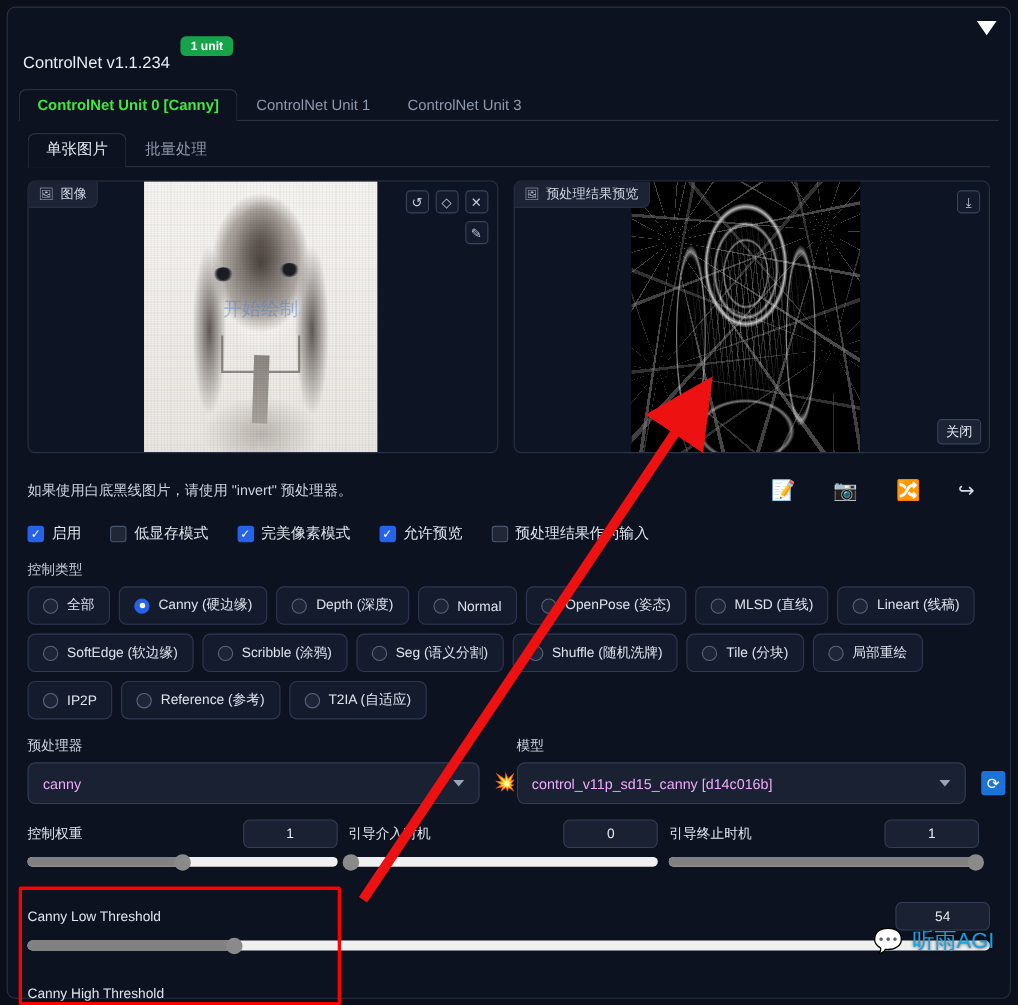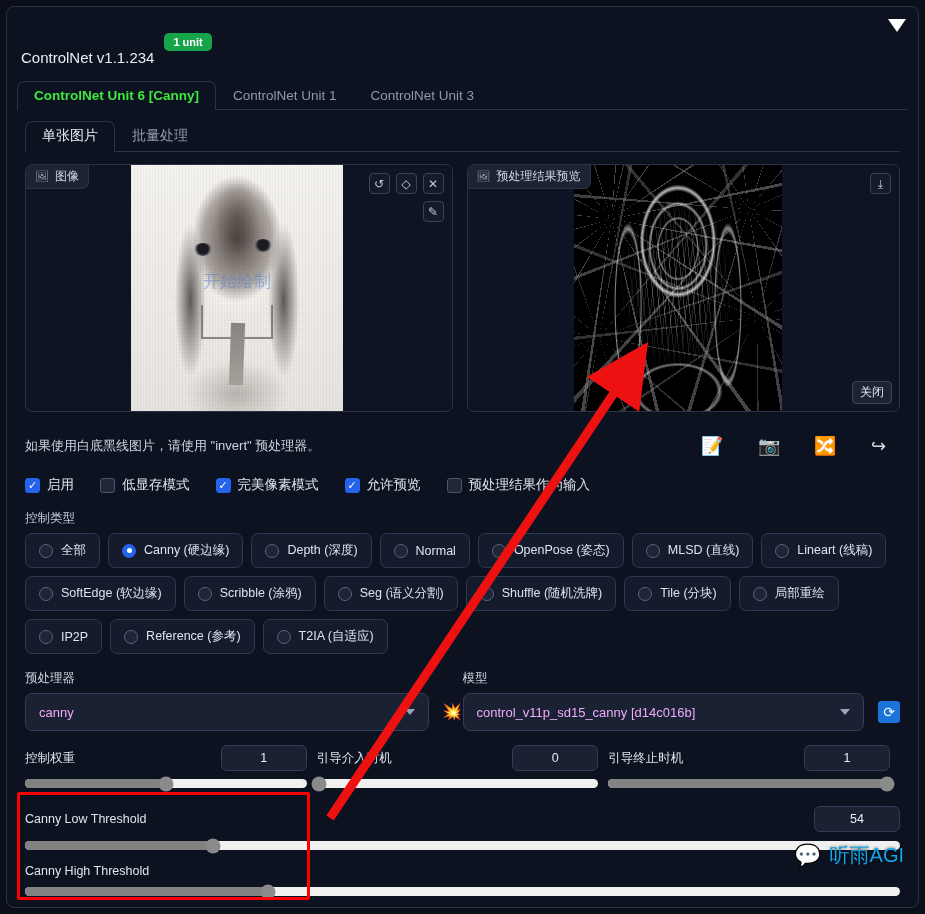--- a/index.html
+++ b/index.html
@@ -256,21 +256,21 @@
     width: 14px; height: 14px; border-radius: 50%;
     border: 1px solid #5a647c; background: #1d2536;
     display: inline-flex; align-items: center; justify-content: center;
   }
   .radio-btn.sel .dot { background: #2563eb; border-color: #2563eb; }
   .radio-btn.sel .dot::after {
     content: ""; width: 5px; height: 5px; border-radius: 50%; background: #fff;
   }
 
   
-  .dd-row { display: flex; margin: 16px 18px 0 18px; }
+  .dd-row { display: flex; margin: 16px 4px 0 18px; }
   .dd-col { flex: 1; }
   .dd-label { font-size: 12.5px; color: #cdd4e0; margin-bottom: 6px; }
   .dd-line { display: flex; align-items: center; gap: 14px; }
   .dropdown {
     flex: 1; height: 38px;
     background: #1a2132; border: 1px solid #333d55; border-radius: 7px;
     display: flex; align-items: center; justify-content: space-between;
     padding: 0 13px; font-size: 13px; color: #f0abfc; cursor: pointer;
   }
   .caret {
@@ -300,21 +300,21 @@
     background: #f0f0f0; cursor: pointer;
   }
   .track .fill { position: absolute; left: 0; top: 0; bottom: 0; border-radius: 5px; background: #828282; }
   .track .knob {
     position: absolute; top: 50%; transform: translate(-50%, -50%);
     width: 15px; height: 15px; border-radius: 50%; background: #8a8a8a;
   }
 
   
   .thresh-zone { position: relative; margin: 18px 18px 0 18px; }
-  .thresh-row { margin-bottom: 14px; }
+  .thresh-row { margin-bottom: 14px; margin-top: 32px; }
   .thresh-head { display: flex; align-items: center; justify-content: space-between; margin-bottom: 9px; }
   .thresh-name { font-size: 12.5px; color: #dfe4ec; }
   .highlight-box {
     position: absolute; left: -8px; top: -14px;
     width: 293px; height: 108px;
     border: 3px solid #ff0000; border-radius: 2px;
     pointer-events: none; z-index: 8;
   }
 
   
@@ -337,21 +337,21 @@
 
 <div class="panel-root">
 
   <div class="app-header">
     <div class="app-title">ControlNet v1.1.234</div>
     <div class="unit-badge">1 unit</div>
   </div>
   <div class="collapse-arrow"></div>
 
   <div class="unit-tabs">
-    <div class="unit-tab active">ControlNet Unit 6 [Canny]</div>
+    <div class="unit-tab active">ControlNet Unit 0 [Canny]</div>
     <div class="unit-tab">ControlNet Unit 1</div>
     <div class="unit-tab">ControlNet Unit 3</div>
   </div>
 
   <div class="sub-tabs">
     <div class="sub-tab active">单张图片</div>
     <div class="sub-tab">批量处理</div>
   </div>
 
   <div class="image-row">

